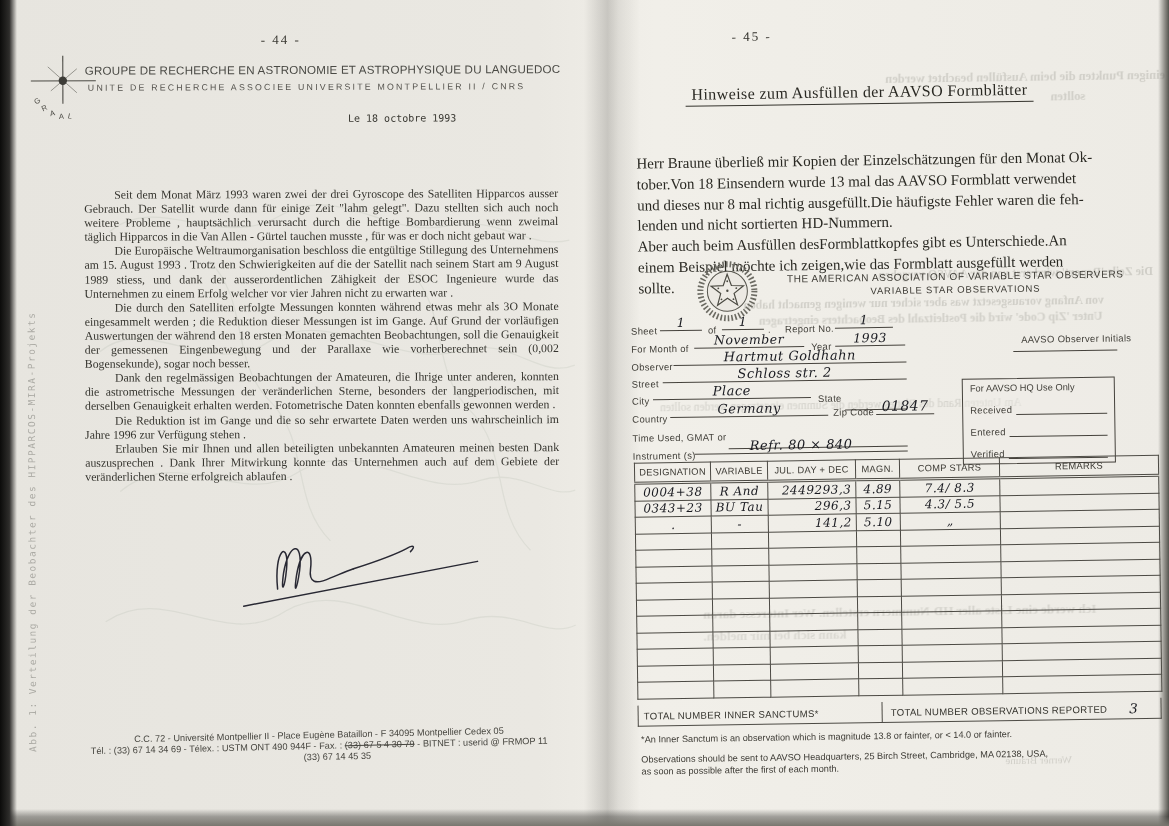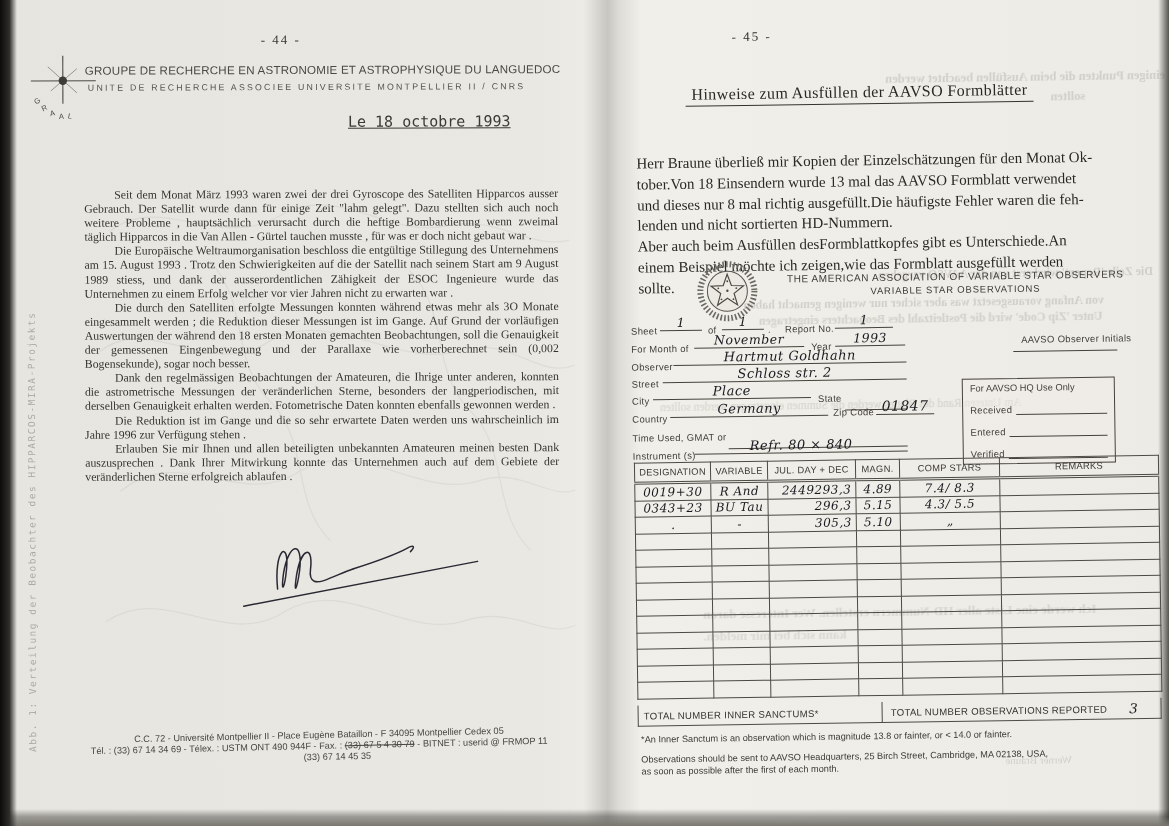--- a/index.html
+++ b/index.html
@@ -94,21 +94,21 @@
         <text x="13" y="59" transform="rotate(-26 15 57)">R</text>
         <text x="21" y="64" transform="rotate(-14 23 62)">A</text>
         <text x="30" y="67" transform="rotate(-2 32 65)">A</text>
         <text x="39" y="67" transform="rotate(12 41 65)">L</text>
       </g>
     </svg>
 
     <div class="abs sans org1" style="left:86px;top:62px">GROUPE DE RECHERCHE EN ASTRONOMIE ET ASTROPHYSIQUE DU LANGUEDOC</div>
     <div class="abs sans org2" style="left:89px;top:81px">UNITE DE RECHERCHE ASSOCIEE UNIVERSITE  MONTPELLIER II / CNRS</div>
 
-    <div class="abs mono" style="left:349px;top:112px;font-size:15px;color:#3a3933;text-decoration:underline;">Le 18 octobre 1993</div>
+    <div class="abs mono" style="left:349px;top:112px;font-size:10px;color:#3a3933;">Le 18 octobre 1993</div>
 
 
     <div class="abs body-text" style="left:85px;top:186px;">
       <p>Seit dem Monat März 1993 waren zwei der drei Gyroscope des Satelliten Hipparcos ausser Gebrauch. Der Satellit wurde dann für einige Zeit "lahm gelegt". Dazu stellten sich auch noch weitere Probleme , hauptsächlich  verursacht durch die heftige Bombardierung wenn zweimal täglich Hipparcos in die Van Allen - Gürtel tauchen musste , für was er doch nicht gebaut war .</p>
       <p>Die Europäische Weltraumorganisation beschloss die entgültige Stillegung des Unternehmens am 15. August 1993 . Trotz den Schwierigkeiten auf die der Satellit nach seinem Start am 9 August 1989 stiess, und dank der ausserordentlichen Zähigkeit der ESOC Ingenieure wurde das Unternehmen zu einem Erfolg welcher vor vier Jahren nicht zu erwarten war .</p>
       <p>Die durch den Satelliten erfolgte Messungen konnten während etwas mehr als 3O Monate eingesammelt werden ; die Reduktion dieser Messungen ist im Gange. Auf Grund der vorläufigen Auswertungen der während den 18 ersten Monaten gemachten Beobachtungen, soll die Genauigkeit der gemessenen  Eingenbewegung und der Parallaxe wie vorherberechnet sein (0,002 Bogensekunde), sogar noch besser.</p>
       <p>Dank den regelmässigen Beobachtungen der Amateuren, die Ihrige unter anderen, konnten die astrometrische Messungen der veränderlichen Sterne, besonders der langperiodischen, mit derselben Genauigkeit  erhalten werden. Fotometrische Daten konnten ebenfalls gewonnen werden .</p>
       <p>Die Reduktion ist im Gange und die so sehr erwartete Daten werden uns wahrscheinlich im Jahre 1996 zur Verfügung stehen .</p>
       <p>Erlauben Sie mir Ihnen und allen beteiligten unbekannten Amateuren meinen besten Dank auszusprechen . Dank Ihrer Mitwirkung konnte das Unternehmen auch auf dem Gebiete der veränderlichen Sterne erfolgreich ablaufen .</p>
     </div>
@@ -241,39 +241,39 @@
           <th>DESIGNATION</th>
           <th>VARIABLE</th>
           <th>JUL. DAY + DEC</th>
           <th>MAGN.</th>
           <th>COMP STARS</th>
           <th>REMARKS</th>
         </tr>
       </thead>
       <tbody>
         <tr>
-          <td class="c hand">0019+30</td>
+          <td class="c hand">0004+38</td>
           <td class="c hand">R And</td>
           <td class="r hand">2449293,3</td>
           <td class="c hand">4.89</td>
           <td class="c hand">7.4/ 8.3</td>
           <td></td>
         </tr>
         <tr>
           <td class="c hand">0343+23</td>
           <td class="c hand">BU Tau</td>
           <td class="r hand">296,3</td>
           <td class="c hand">5.15</td>
           <td class="c hand">4.3/ 5.5</td>
           <td></td>
         </tr>
         <tr>
           <td class="c hand">.</td>
           <td class="c hand">-</td>
-          <td class="r hand">305,3</td>
+          <td class="r hand">141,2</td>
           <td class="c hand">5.10</td>
           <td class="c hand">„</td>
           <td></td>
         </tr>
       <tr>
             <td></td>
             <td></td>
             <td></td>
             <td></td>
             <td></td>

